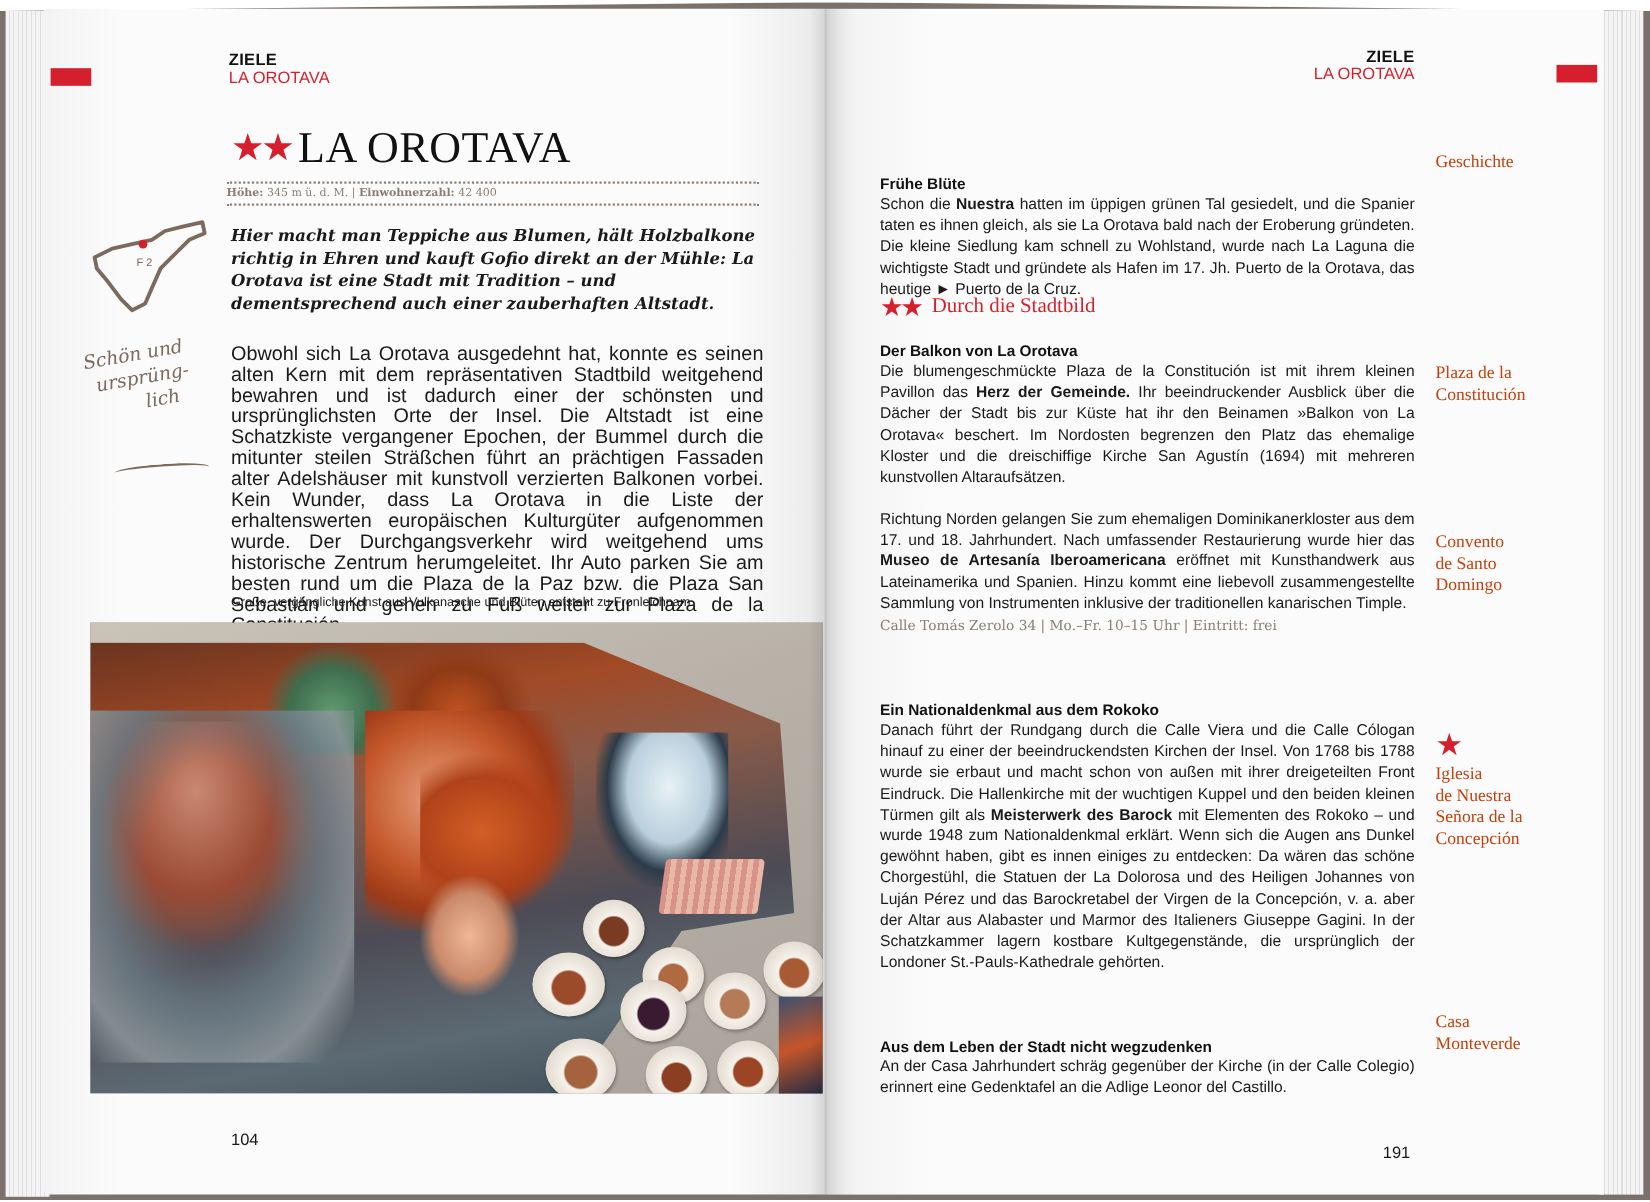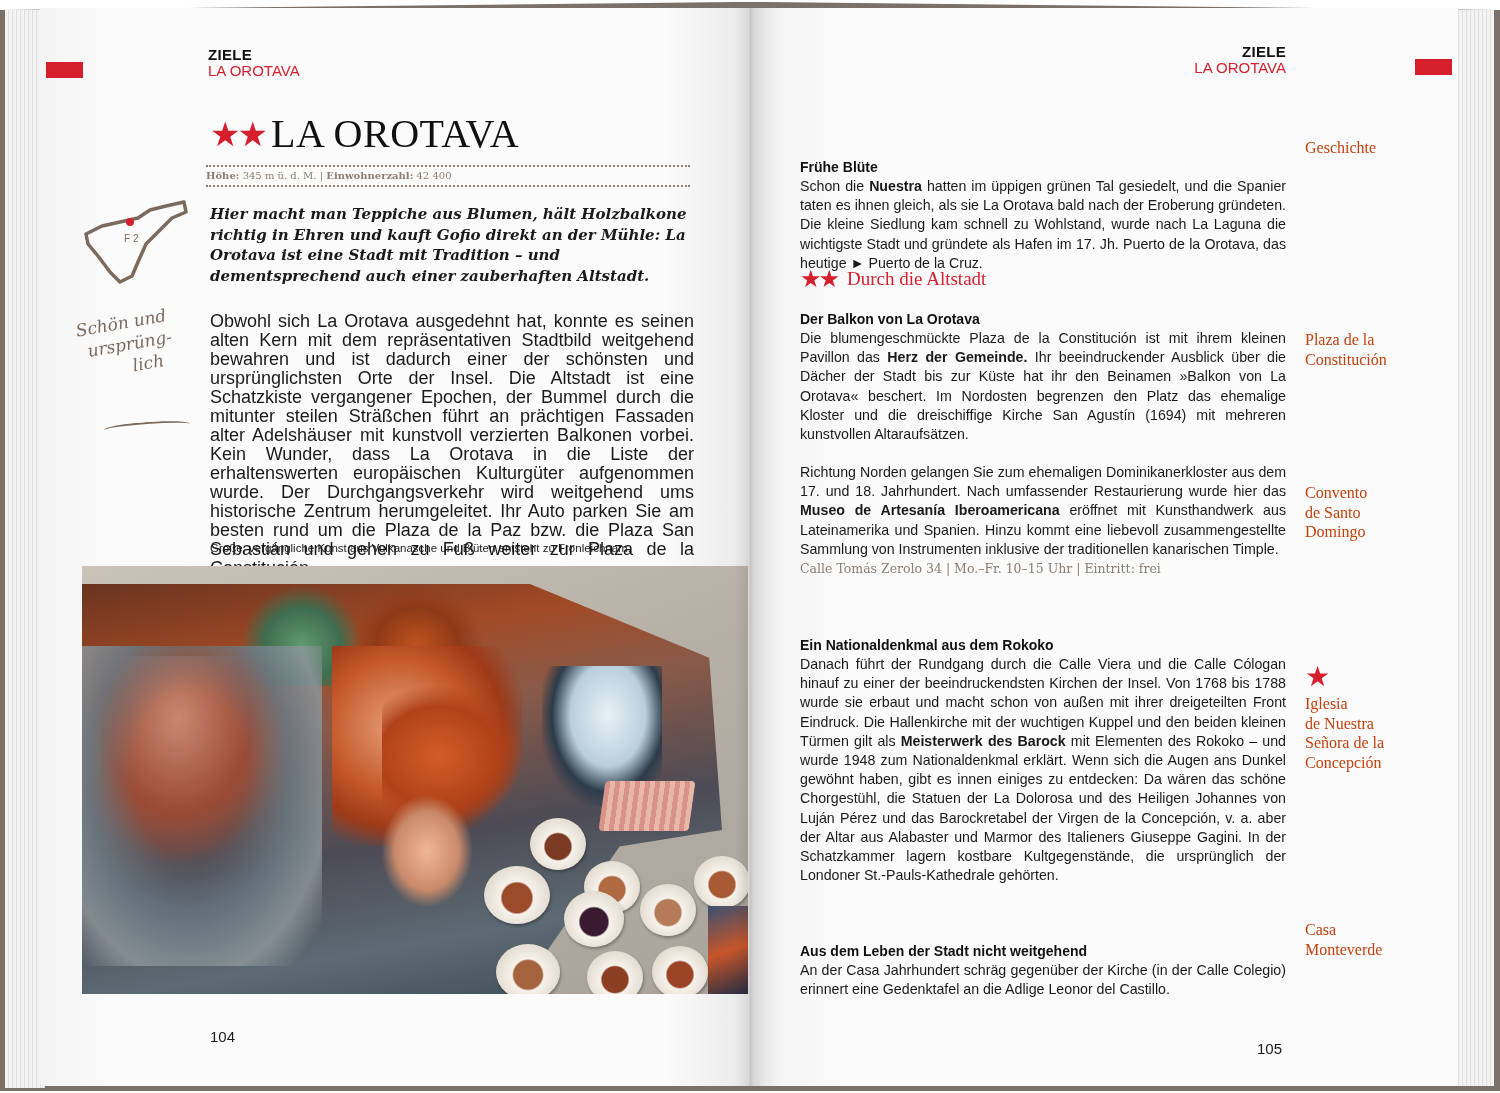--- a/index.html
+++ b/index.html
@@ -155,21 +155,21 @@
   </div>
 
   <div class="right-section" style="top:118px;margin-top:40px;">
     <div class="sub-head">Frühe Blüte</div>
     <div class="right-body"><span>Schon die </span><b>Nuestra</b><span> hatten im üppigen grünen Tal gesiedelt, und die Spanier taten es ihnen gleich, als sie La Orotava bald nach der Eroberung gründeten. Die kleine Siedlung kam schnell zu Wohlstand, wurde nach La Laguna die wichtigste Stadt und gründete als Hafen im 17. Jh. Puerto de la Orotava, das heutige ► Puerto de la Cruz.</span></div>
   </div>
   <div class="margin-label" style="top:138px;">Geschichte</div>
 
   <div class="section-head">
     <span class="stars">★★</span>
-    <span class="sh-text">Durch die Altstadt</span>
+    <span class="sh-text">Durch die Stadtbild</span>
   </div>
 
   <div class="right-section" style="top:310px;">
     <div class="sub-head">Der Balkon von La Orotava</div>
     <div class="right-body"><span>Die blumengeschmückte Plaza de la Constitución ist mit ihrem kleinen Pavillon das </span><b>Herz der Gemeinde.</b><span> Ihr beeindruckender Ausblick über die Dächer der Stadt bis zur Küste hat ihr den Beinamen »Balkon von La Orotava« beschert. Im Nordosten begrenzen den Platz das ehemalige Kloster und die dreischiffige Kirche San Agustín (1694) mit mehreren kunstvollen Altaraufsätzen.</span></div>
   </div>
   <div class="margin-label" style="top:330px;">Plaza de la
 Constitución</div>
 
   <div class="right-section" style="top:463px;">
@@ -184,22 +184,22 @@
     <div class="sub-head">Ein Nationaldenkmal aus dem Rokoko</div>
     <div class="right-body"><span>Danach führt der Rundgang durch die Calle Viera und die Calle Cólogan hinauf zu einer der beeindruckendsten Kirchen der Insel. Von 1768 bis 1788 wurde sie erbaut und macht schon von außen mit ihrer dreigeteilten Front Eindruck. Die Hallenkirche mit der wuchtigen Kuppel und den beiden kleinen Türmen gilt als </span><b>Meisterwerk des Barock</b><span> mit Elementen des Rokoko – und wurde 1948 zum Nationaldenkmal erklärt. Wenn sich die Augen ans Dunkel gewöhnt haben, gibt es innen einiges zu entdecken: Da wären das schöne Chorgestühl, die Statuen der La Dolorosa und des Heiligen Johannes von Luján Pérez und das Barockretabel der Virgen de la Concepción, v. a. aber der Altar aus Alabaster und Marmor des Italieners Giuseppe Gagini. In der Schatzkammer lagern kostbare Kultgegenstände, die ursprünglich der Londoner St.-Pauls-Kathedrale gehörten.</span></div>
   </div>
   <div class="margin-star">★</div>
   <div class="margin-label" style="top:694px;">Iglesia
 de Nuestra
 Señora de la
 Concepción</div>
 
   <div class="right-section" style="top:942px;">
-    <div class="sub-head">Aus dem Leben der Stadt nicht weitgehend</div>
+    <div class="sub-head">Aus dem Leben der Stadt nicht wegzudenken</div>
     <div class="right-body"><span>An der Casa Jahrhundert schräg gegenüber der Kirche (in der Calle Colegio) erinnert eine Gedenktafel an die Adlige Leonor del Castillo.</span></div>
   </div>
   <div class="margin-label" style="top:920px;">Casa
 Monteverde</div>
 
-  <div class="page-num" style="left:1257px; top:1040px;">105</div>
+  <div class="page-num" style="left:1257px; top:1040px;">191</div>
 
   <div class="gutter-shadow"></div>
 </div>
 
 </body></html>

